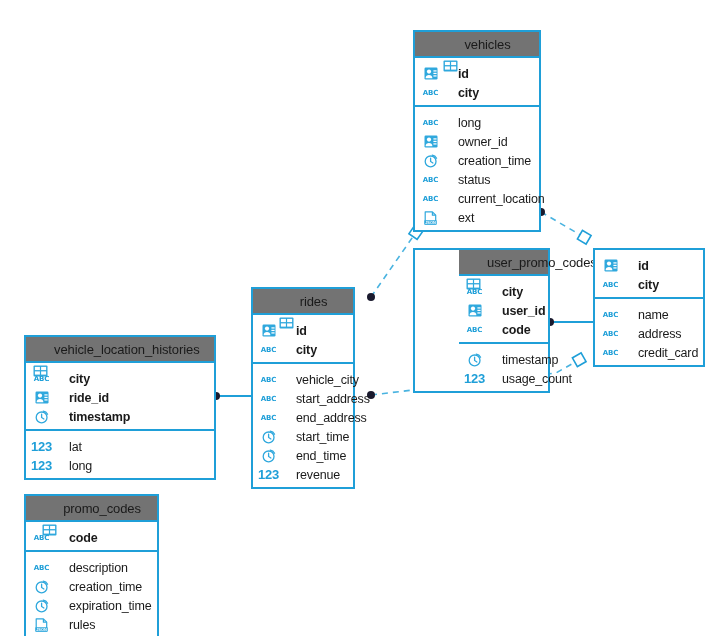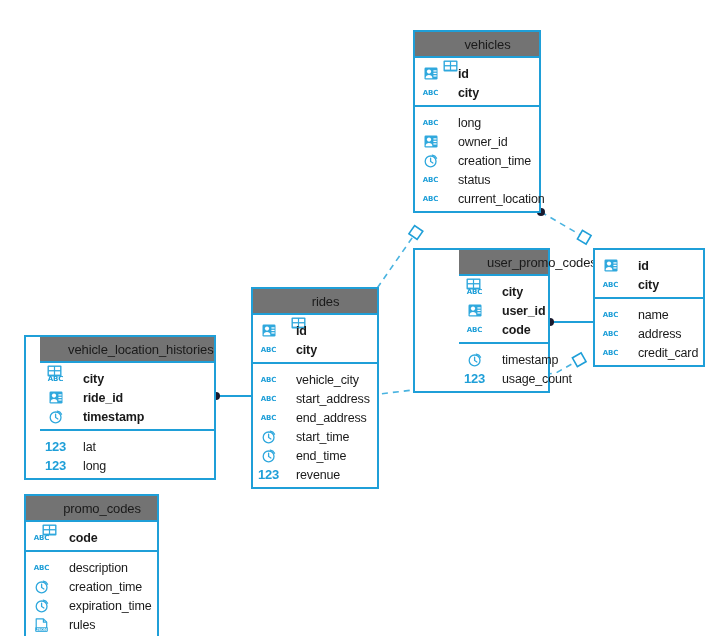--- a/index.html
+++ b/index.html
@@ -216,20 +216,31 @@
             <span class="abc-ic">ABC</span>
           </span>
           <span class="field-name">status</span>
         </div>
         <div class="field">
           <span class="ic">
             <span class="abc-ic">ABC</span>
           </span>
           <span class="field-name">current_location</span>
         </div>
+        <div class="field">
+          <span class="ic">
+            <svg width="13" height="14" viewBox="0 0 13 14">
+              <path d="M1.2 0.8h7.2l3.3 3.3v9.1H1.2z" fill="#ffffff" stroke="#2fa8dd" stroke-width="1.2" stroke-linejoin="round"></path>
+              <path d="M8.4 0.9v3.3h3.2" fill="none" stroke="#2fa8dd" stroke-width="1.2" stroke-linejoin="round"></path>
+              <rect x="0.3" y="9.2" width="12.4" height="4.3" rx="0.6" fill="#2fa8dd"></rect>
+              <text x="6.5" y="12.6" font-family="Liberation Sans, sans-serif" font-size="3.9" font-weight="bold" fill="#ffffff" text-anchor="middle">JSON</text>
+            </svg>
+          </span>
+          <span class="field-name">ext</span>
+        </div>
       </div>
     </div>
     <div class="entity left-header" style="left: 413px; top: 248px; width: 137px; padding-left: 44px;">
       <div class="entity-header">
         <span class="ic">
           <svg width="15" height="12" viewBox="0 0 15 12">
             <rect x="0.5" y="0.5" width="14" height="11" rx="1" fill="#2fa8dd"></rect>
             <rect x="1.9" y="1.9" width="5" height="3.2" fill="#ffffff"></rect>
             <rect x="8.1" y="1.9" width="5" height="3.2" fill="#ffffff"></rect>
             <rect x="1.9" y="6.4" width="5" height="3.2" fill="#ffffff"></rect>
@@ -320,21 +331,21 @@
           <span class="field-name">address</span>
         </div>
         <div class="field">
           <span class="ic">
             <span class="abc-ic">ABC</span>
           </span>
           <span class="field-name">credit_card</span>
         </div>
       </div>
     </div>
-    <div class="entity" style="left: 251px; top: 287px; width: 128px;">
+    <div class="entity" style="left: 251px; top: 287px; width: 104px;">
       <div class="entity-header">
         <span class="ic">
           <svg width="15" height="12" viewBox="0 0 15 12">
             <rect x="0.5" y="0.5" width="14" height="11" rx="1" fill="#2fa8dd"></rect>
             <rect x="1.9" y="1.9" width="5" height="3.2" fill="#ffffff"></rect>
             <rect x="8.1" y="1.9" width="5" height="3.2" fill="#ffffff"></rect>
             <rect x="1.9" y="6.4" width="5" height="3.2" fill="#ffffff"></rect>
             <rect x="8.1" y="6.4" width="5" height="3.2" fill="#ffffff"></rect>
           </svg>
         </span>
@@ -401,21 +412,21 @@
           <span class="field-name">end_time</span>
         </div>
         <div class="field">
           <span class="ic">
             <span class="num-ic">123</span>
           </span>
           <span class="field-name">revenue</span>
         </div>
       </div>
     </div>
-    <div class="entity left-header" style="left: 24px; top: 335px; width: 192px; padding-left: 14px;">
+    <div class="entity left-header" style="left: 24px; top: 335px; width: 192px;">
       <div class="entity-header">
         <span class="ic">
           <svg width="15" height="12" viewBox="0 0 15 12">
             <rect x="0.5" y="0.5" width="14" height="11" rx="1" fill="#2fa8dd"></rect>
             <rect x="1.9" y="1.9" width="5" height="3.2" fill="#ffffff"></rect>
             <rect x="8.1" y="1.9" width="5" height="3.2" fill="#ffffff"></rect>
             <rect x="1.9" y="6.4" width="5" height="3.2" fill="#ffffff"></rect>
             <rect x="8.1" y="6.4" width="5" height="3.2" fill="#ffffff"></rect>
           </svg>
         </span>

